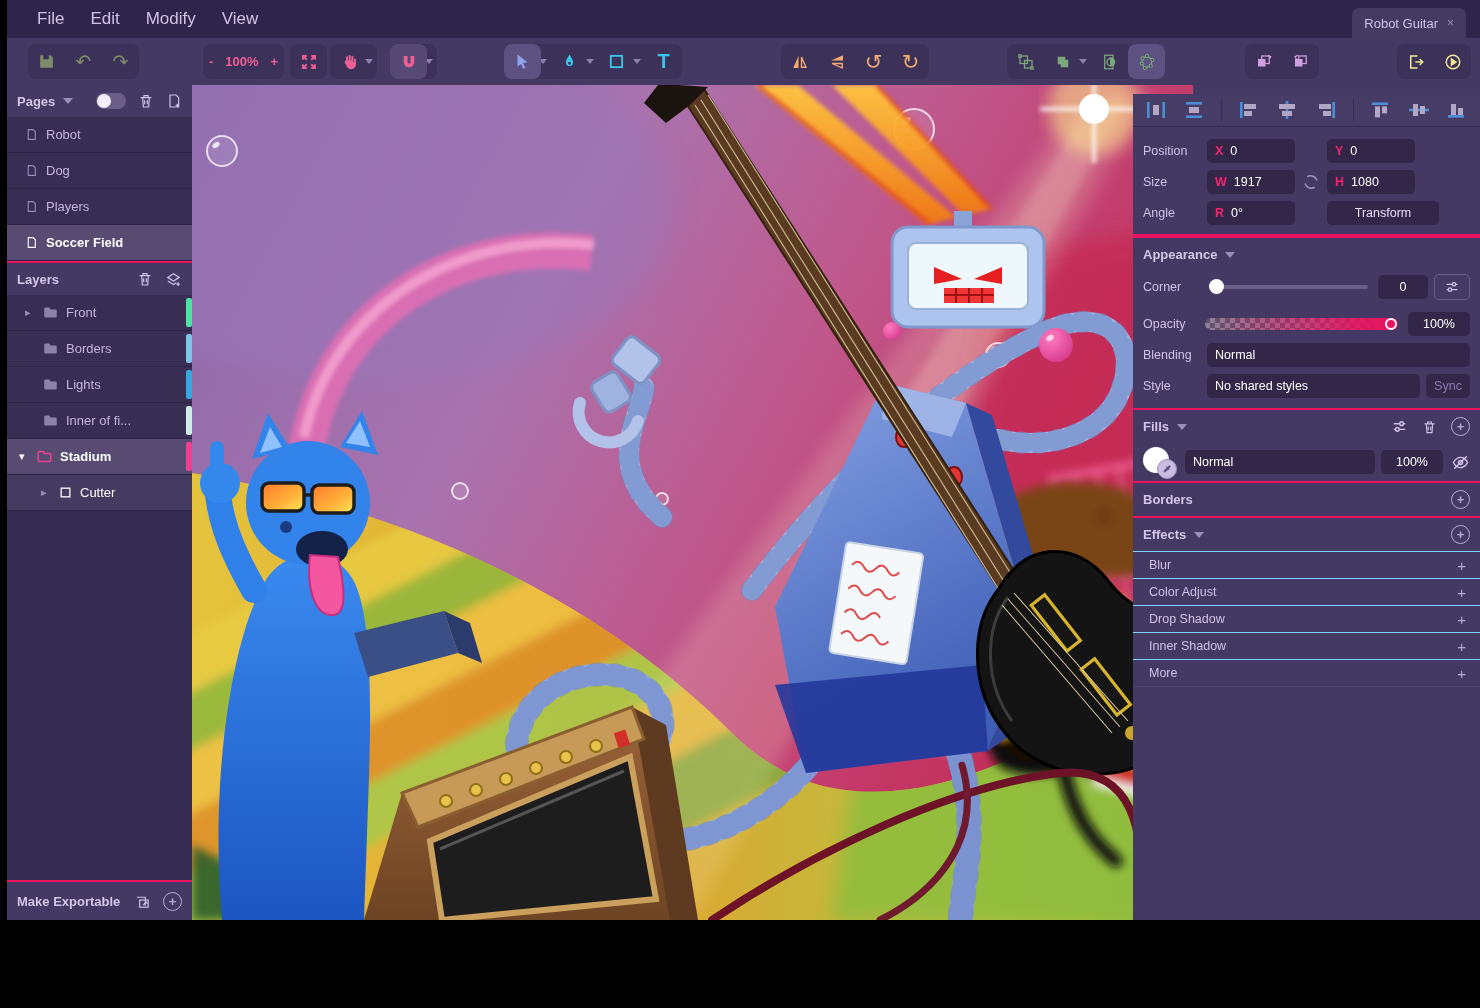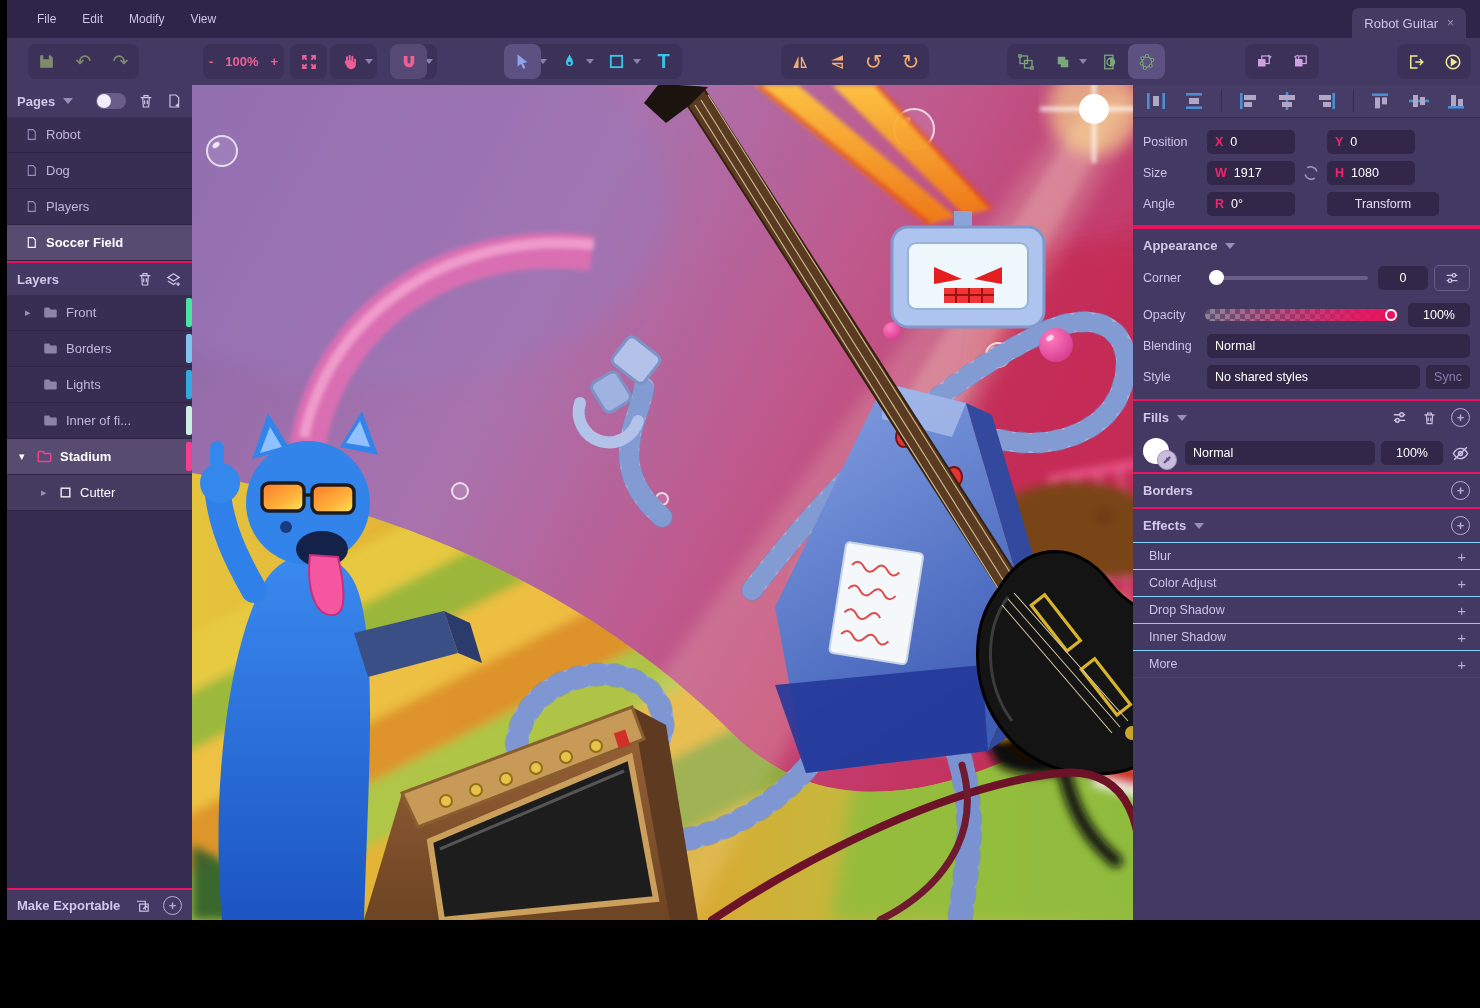--- a/index.html
+++ b/index.html
@@ -2,21 +2,21 @@
 <html><head>
 <meta charset="utf-8">
 <style>
   html,body{margin:0;padding:0}
   body{width:1480px;height:1008px;background:#000;position:relative;overflow:hidden;
        font-family:"Liberation Sans","DejaVu Sans",sans-serif;-webkit-font-smoothing:antialiased}
   #app{position:absolute;left:7px;top:0;width:1473px;height:920px;background:#443963}
 
   
   #menubar{position:absolute;left:0;top:0;right:0;height:38px;background:#2f2449;display:flex;align-items:center;gap:26px;padding-left:30px}
-  .menu-item{color:#cfc2e6;font-size:12px;cursor:default}
+  .menu-item{color:#cfc2e6;font-size:17px;cursor:default}
   #doc-tab{position:absolute;right:14px;top:8px;height:30px;background:#453a61;border-radius:7px 7px 0 0;
            display:flex;align-items:center;gap:9px;padding:0 12px;color:#cfc2e6;font-size:13px}
   #doc-tab .close{color:#9b8cbd;font-size:12px}
 
   
   #toolbar{position:absolute;left:0;top:38px;right:0;height:47px;background:#443963}
   .tgroup{position:absolute;top:6px;height:35px;background:#3c3158;border-radius:8px;display:flex;align-items:center}
   .tbtn{width:37px;height:35px;display:flex;align-items:center;justify-content:center;border-radius:8px;position:relative}
   .tbtn.sel{background:#5c5180}
   .tbtn.selpink{background:#564a74}
@@ -29,30 +29,30 @@
   
   #sidebar{position:absolute;left:0;top:85px;width:185px;bottom:0;background:#362b50}
   .panel-head{height:32px;background:#443963;display:flex;align-items:center;padding:0 10px;color:#d3c6ea;font-size:13px;font-weight:bold}
   .panel-head .spacer{flex:1}
   .srow{height:35px;display:flex;align-items:center;padding-left:18px;gap:8px;background:#382d52;
         border-bottom:1px solid #2e2344;color:#c3b4e0;font-size:13px;position:relative}
   .srow.sel{background:#574b72;color:#fff;font-weight:bold}
   .strip{position:absolute;right:0;top:3px;bottom:3px;width:6px;border-radius:2px}
   .disc{color:#9b8cbd;font-size:11px;width:10px;display:inline-block}
   .pinkline{height:2px;background:#e9135f}
-  #export-bar{position:absolute;left:0;bottom:0;width:185px;height:32px;background:#443963;border-top:2px solid #e9135f;
+  #export-bar{position:absolute;left:0;bottom:0;width:185px;height:40px;background:#443963;border-top:2px solid #e9135f;
               display:flex;align-items:center;padding:0 10px;color:#d3c6ea;font-size:13px;font-weight:bold;box-sizing:border-box}
   .toggle{width:30px;height:16px;border-radius:8px;background:#6a5d88;position:relative;margin-right:12px}
   .toggle .knob{position:absolute;left:1px;top:1px;width:14px;height:14px;border-radius:50%;background:#f2eefb}
 
   
   #canvas{position:absolute;left:185px;top:85px;width:1001px;height:835px;overflow:hidden;background:#9a6fae}
 
   
-  #inspector{position:absolute;right:0;top:85px;width:347px;bottom:0;background:#443963;color:#cfc2e6;font-size:12.5px}
+  #inspector{position:absolute;right:0;top:94px;width:347px;bottom:0;background:#443963;color:#cfc2e6;font-size:12.5px}
   #align-row{height:32px;display:flex;align-items:center;justify-content:space-around;background:#473c66;border-bottom:1px solid #342a4e;padding:0 4px}
   .vsep{width:1px;height:22px;background:#342a4e}
   .irow{display:flex;align-items:center;padding:0 10px;height:31px}
   .ilabel{width:56px;color:#cfc2e6}
   .ibox{background:#322749;border-radius:5px;height:24px;display:flex;align-items:center;padding:0 8px;color:#fff;font-size:12.5px;gap:7px}
   .ibox .key{color:#f0256e;font-weight:bold}
   .w88{width:88px;box-sizing:border-box}
   .btn{background:#322749;border-radius:5px;height:24px;display:flex;align-items:center;justify-content:center;color:#e6ddf5}
   .sec-head{height:33px;display:flex;align-items:center;padding:0 10px;font-weight:bold;color:#d3c6ea;font-size:13px;gap:8px}
   .dtri{width:0;height:0;border-left:5px solid transparent;border-right:5px solid transparent;border-top:6px solid #9b8cbd}

